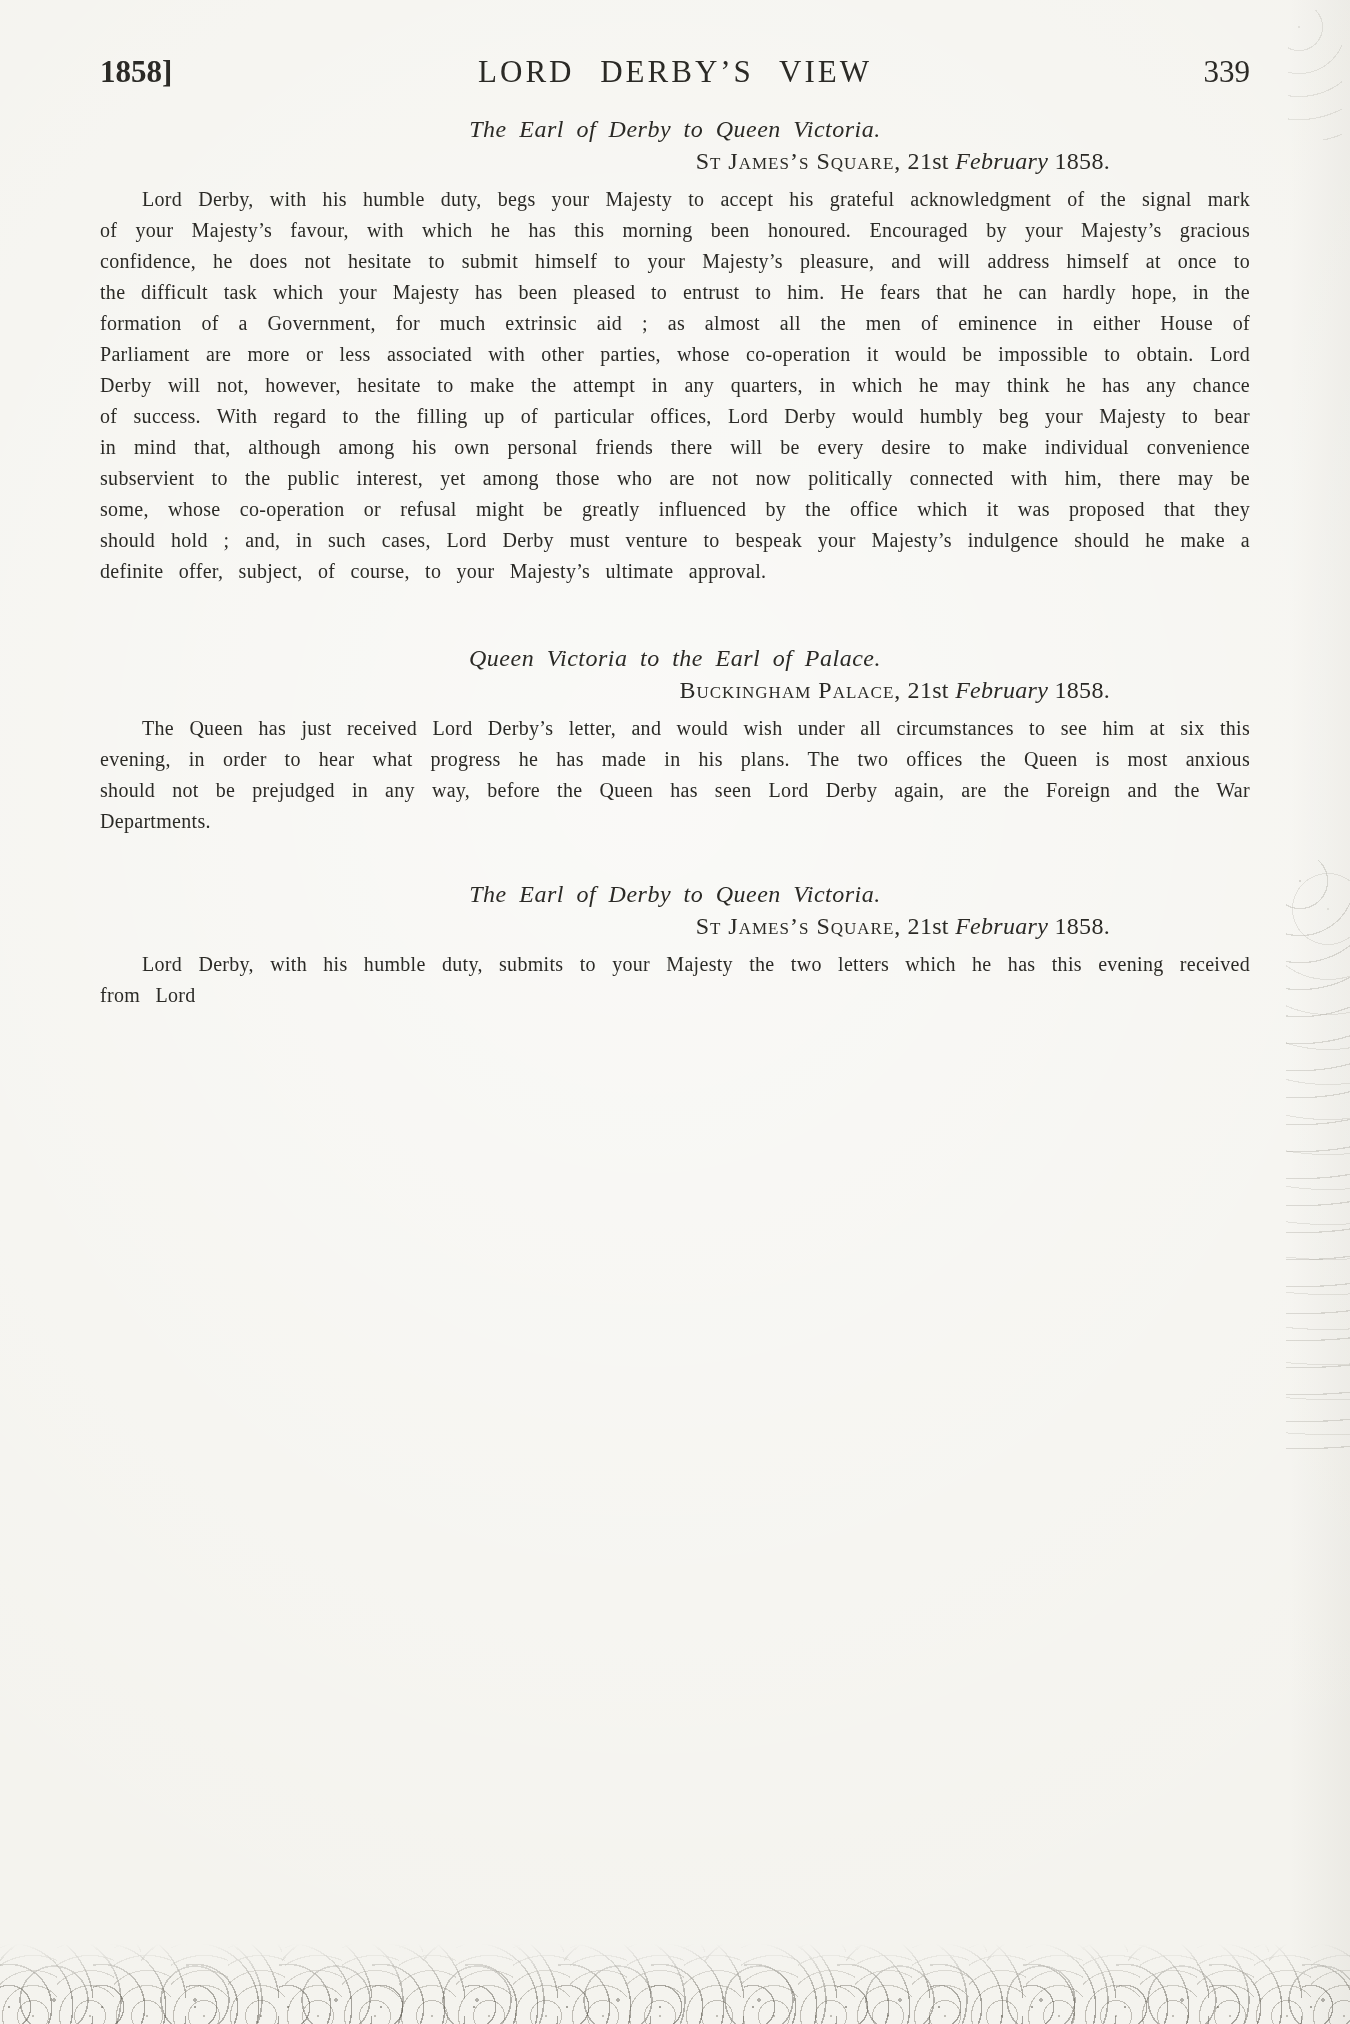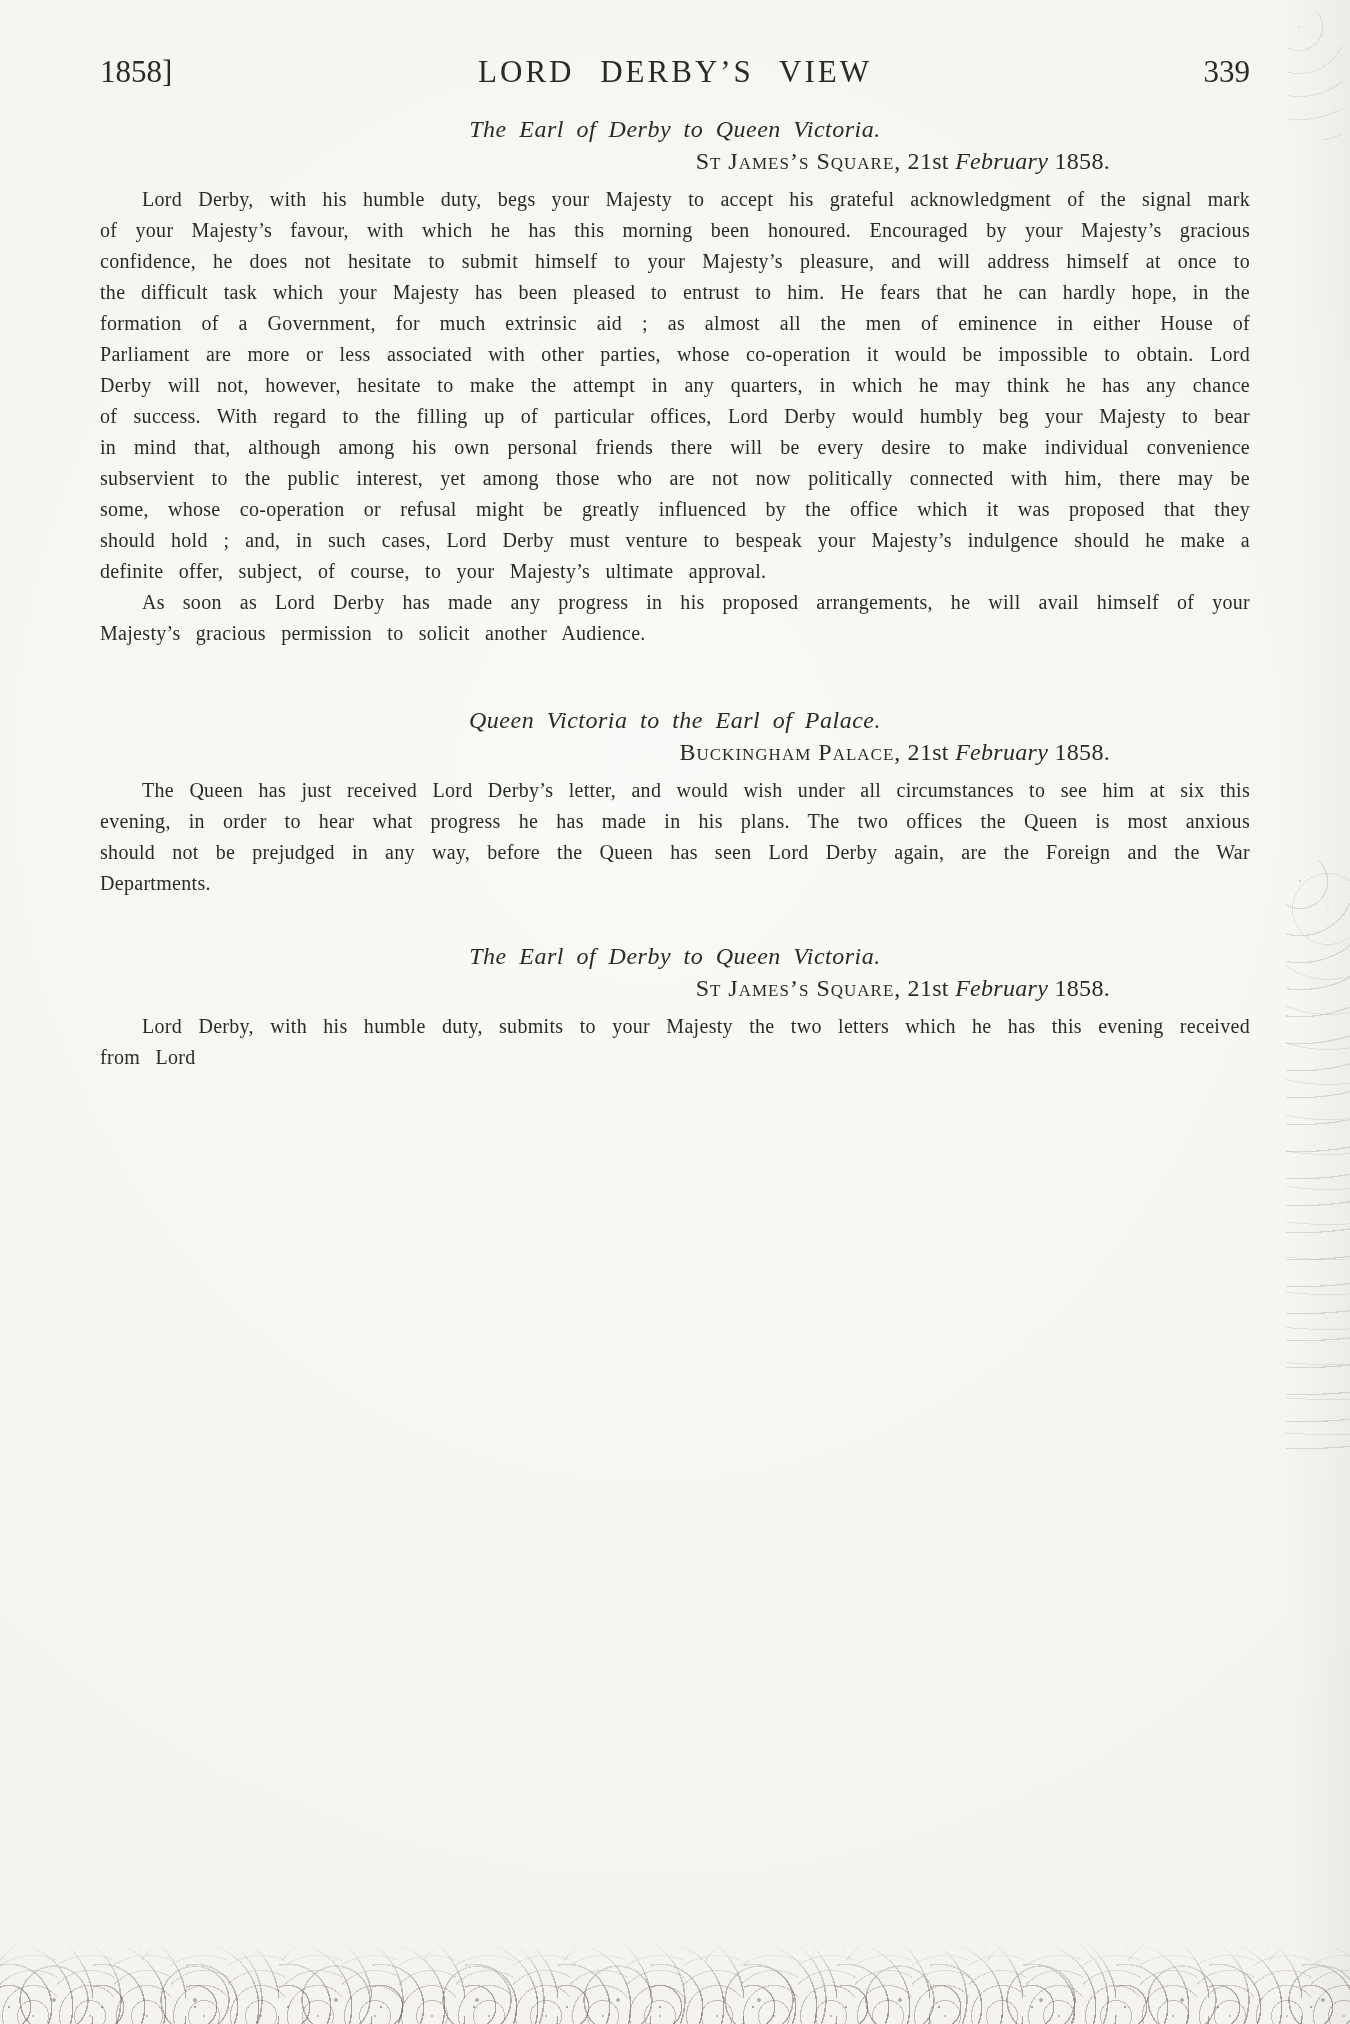--- a/index.html
+++ b/index.html
@@ -19,21 +19,21 @@
       radial-gradient(ellipse 120% 90% at 48% 38%, rgba(255,255,255,.55), rgba(255,255,255,0) 70%),
       linear-gradient(to left, rgba(120,115,100,.07), rgba(120,115,100,0) 60px),
       var(--paper);
   }
   .page-header{
     display:grid;
     grid-template-columns:1fr auto 1fr;
     align-items:baseline;
     font-size:31px;
   }
-  .h-year{ justify-self:start; }
+  .h-year{ justify-self:start;font-weight:bold; }
   .h-title{ letter-spacing:3px; word-spacing:15px; }
   .h-page{ justify-self:end; }
 
   .letter{ margin-top:26px; }
   .letter + .letter{ margin-top:58px; }
   .letter:last-of-type{ margin-top:44px; }
 
   .letter-title{
     font-size:24px; font-weight:normal; font-style:italic;
     text-align:center; letter-spacing:.5px; word-spacing:6px;
@@ -90,21 +90,20 @@
 
   <section class="letter">
     <h2 class="letter-title">The Earl of Derby to Queen Victoria.</h2>
     <p class="dateline">
       <span class="dl-place">St James’s Square,</span>
       <span class="dl-day">21st</span>
       <span class="dl-month">February</span>
       <span class="dl-year">1858.</span>
     </p>
     <p class="body-para">Lord Derby, with his humble duty, begs your Majesty to accept his grateful acknowledgment of the signal mark of your Majesty’s favour, with which he has this morning been honoured. Encouraged by your Majesty’s gracious confidence, he does not hesitate to submit himself to your Majesty’s pleasure, and will address himself at once to the difficult task which your Majesty has been pleased to entrust to him. He fears that he can hardly hope, in the formation of a Government, for much extrinsic aid&nbsp;; as almost all the men of eminence in either House of Parliament are more or less associated with other parties, whose co-operation it would be impossible to obtain. Lord Derby will not, however, hesitate to make the attempt in any quarters, in which he may think he has any chance of success. With regard to the filling up of particular offices, Lord Derby would humbly beg your Majesty to bear in mind that, although among his own personal friends there will be every desire to make individual convenience subservient to the public interest, yet among those who are not now politically connected with him, there may be some, whose co-operation or refusal might be greatly influenced by the office which it was proposed that they should hold&nbsp;; and, in such cases, Lord Derby must venture to bespeak your Majesty’s indulgence should he make a definite offer, subject, of course, to your Majesty’s ultimate approval.</p>
-    <p class="body-para">As soon as Lord Derby has made any progress in his proposed arrangements, he will avail himself of your Majesty’s gracious permission to solicit another Audience.</p>
   </section>
 
   <section class="letter">
     <h2 class="letter-title">Queen Victoria to the Earl of Palace.</h2>
     <p class="dateline">
       <span class="dl-place">Buckingham Palace,</span>
       <span class="dl-day">21st</span>
       <span class="dl-month">February</span>
       <span class="dl-year">1858.</span>
     </p>

